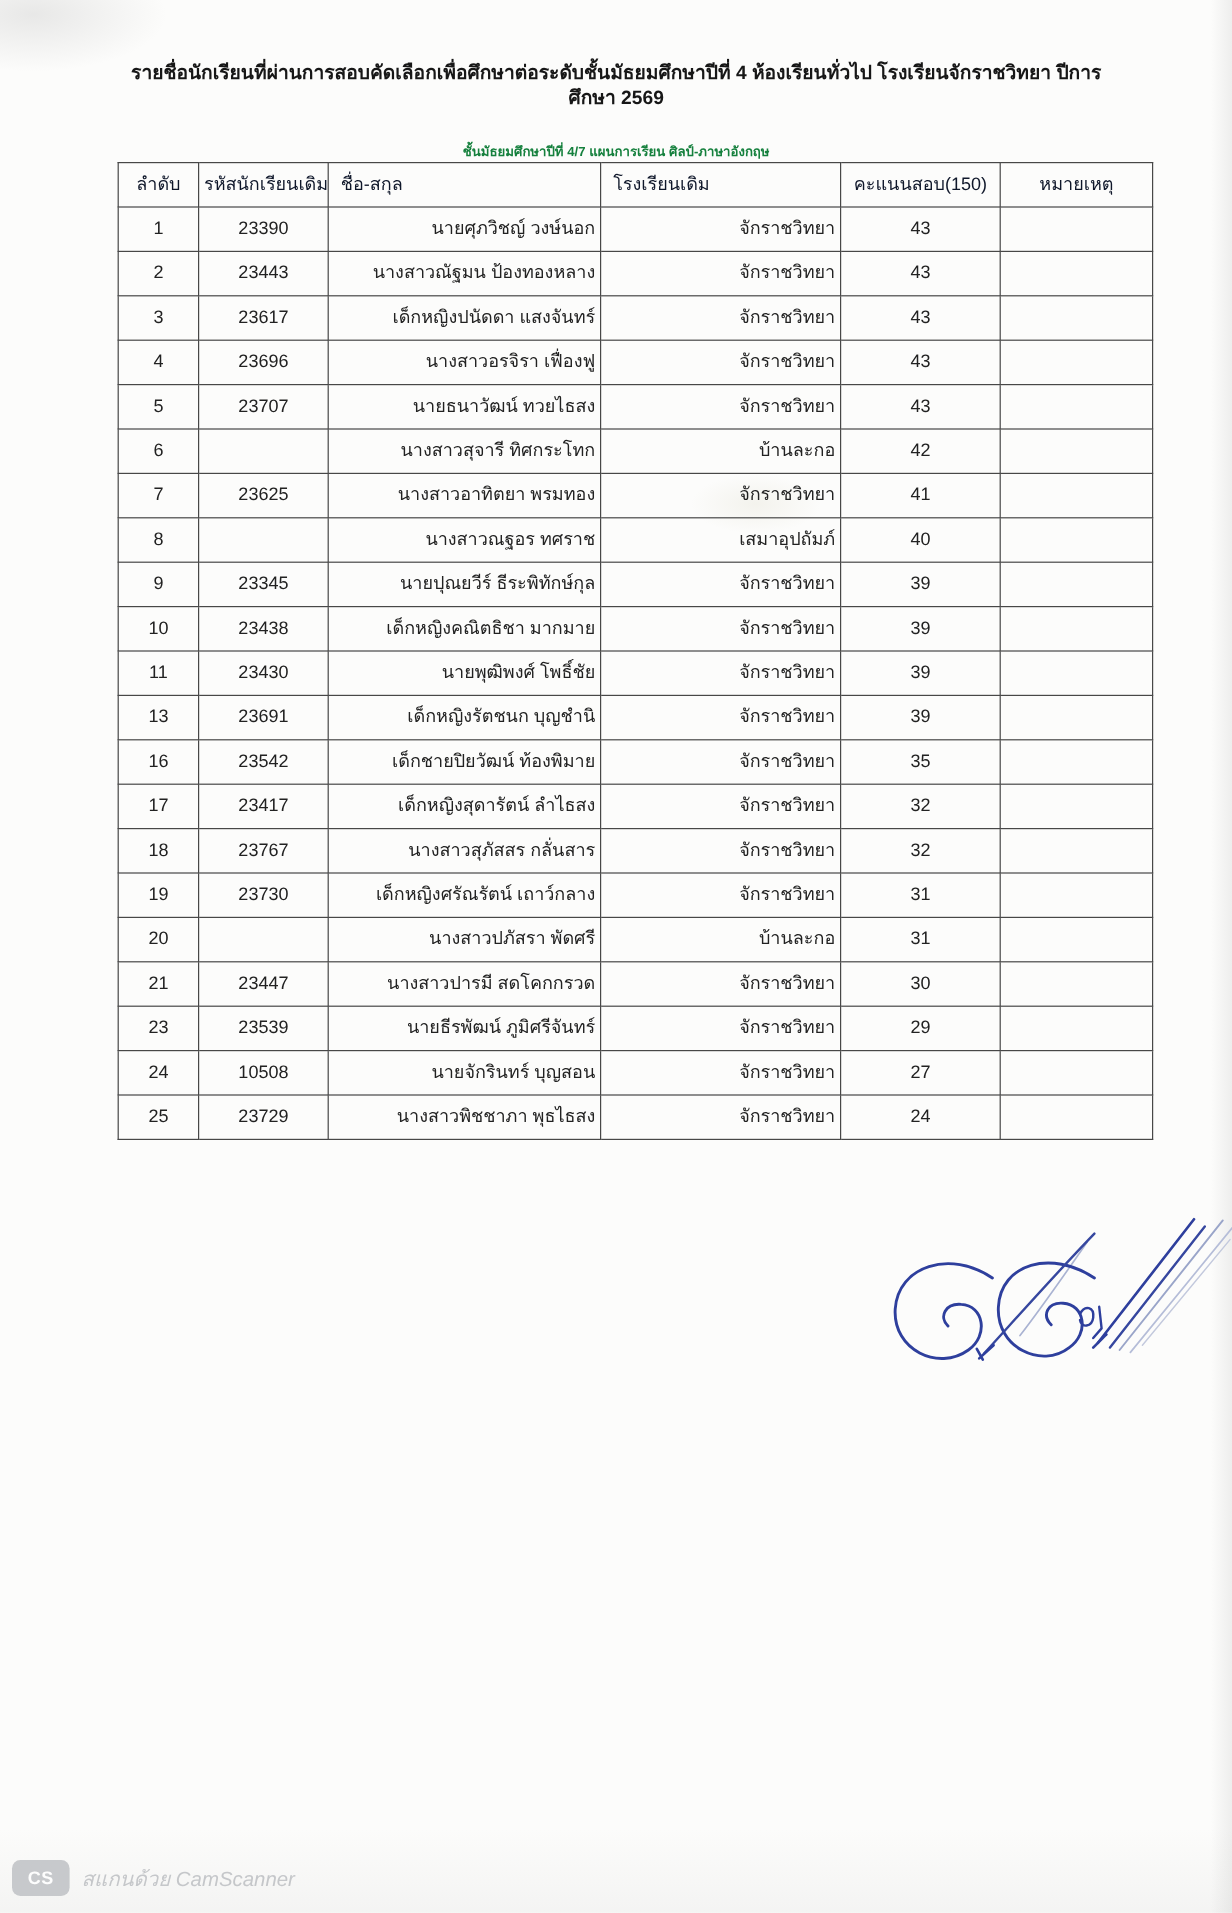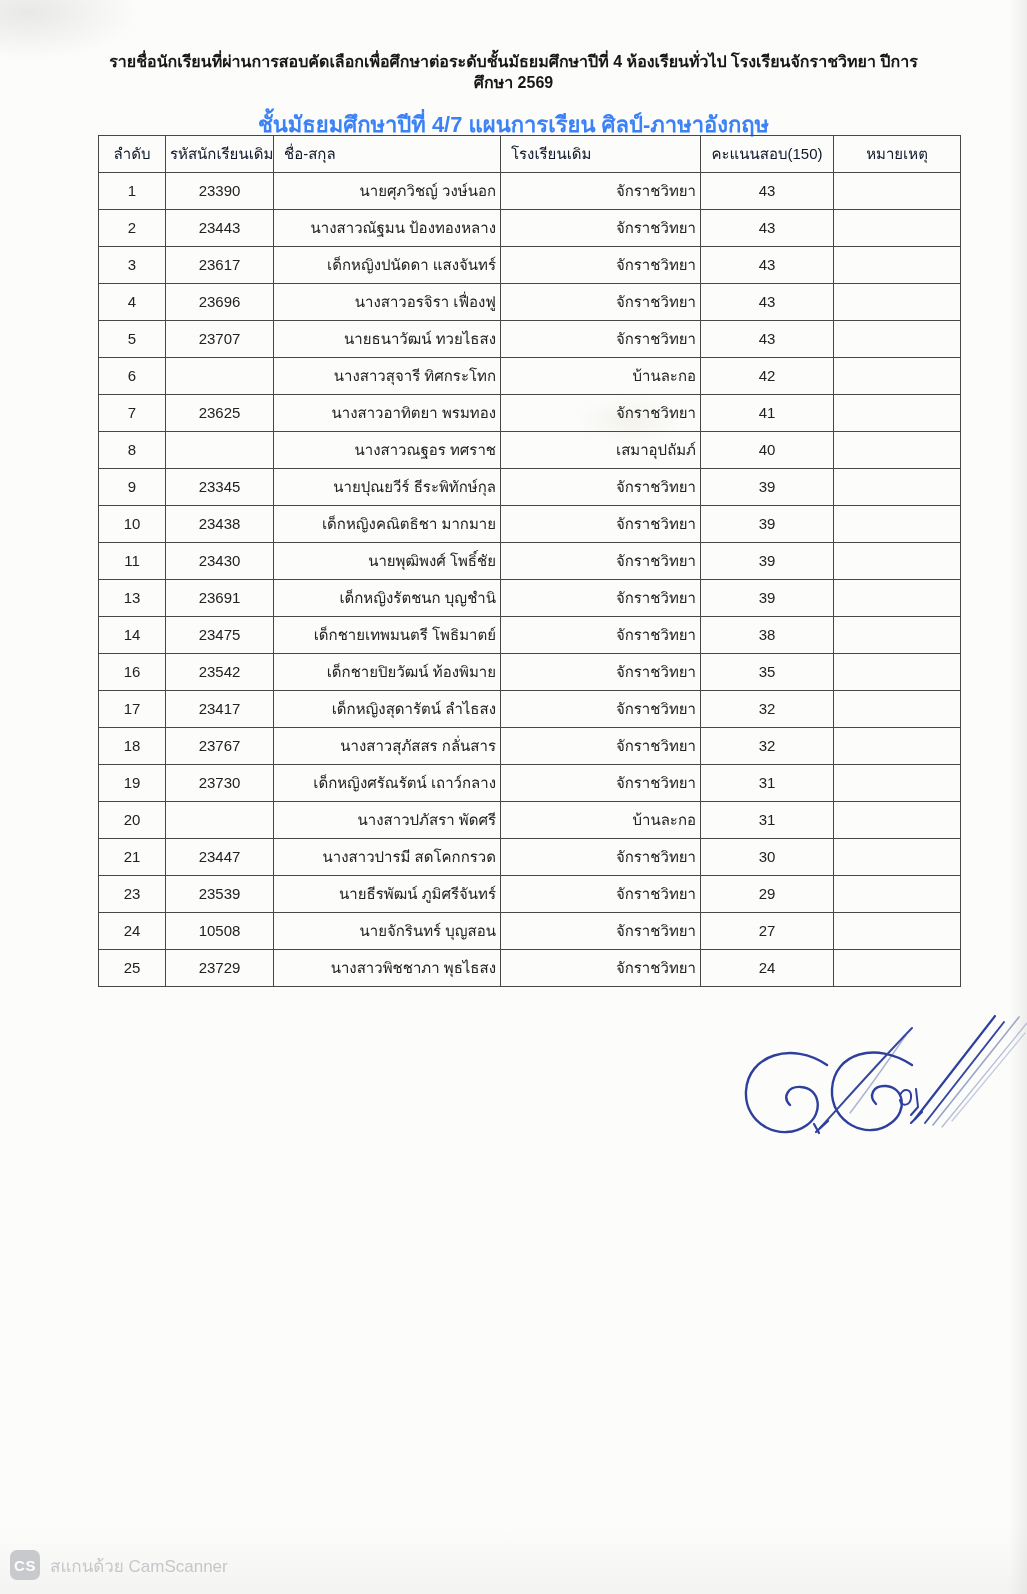--- a/index.html
+++ b/index.html
@@ -22,21 +22,21 @@
     background:linear-gradient(to bottom, rgba(170,170,170,0), rgba(170,170,170,.10));}
 
   .title-block{
     position:absolute;left:0;top:52px;width:1027px;text-align:center;
   }
   .title-line1{
     font-size:16px;font-weight:bold;letter-spacing:0;color:#171717;
     width:840px;margin:0 auto;line-height:1.3;
   }
   .title-line2{
-    font-size:22px;font-weight:bold;color:#3b82f6;margin-top:13px;
+    font-size:11px;font-weight:bold;color:#15803d;margin-top:23px;
   }
 
   table.student-table{
     position:absolute;left:98px;top:135px;
     border-collapse:collapse;table-layout:fixed;width:862px;
     background:transparent;
   }
   .student-table th,.student-table td{
     border:1px solid #474747;
     font-size:15px;color:#222;
@@ -48,26 +48,26 @@
   td.col-no,td.col-id,td.col-score,td.col-note{text-align:center;}
   td.col-name,td.col-school{text-align:right;padding-left:10px;}
 
   .signature{position:absolute;left:720px;top:995px;width:307px;height:170px;pointer-events:none;}
 
   .footer{
     position:absolute;left:10px;top:1548px;height:34px;
     display:flex;align-items:center;gap:10px;
   }
   .cs-logo{
-    width:30px;height:30px;border-radius:7px;
+    width:48px;height:30px;border-radius:7px;
     background:#c7c9cc;color:#fdfdfd;
     display:flex;align-items:center;justify-content:center;
     font-size:15px;font-weight:bold;letter-spacing:.5px;
   }
-  .footer-text{font-size:17px;color:#c5c7ca;}
+  .footer-text{font-size:17px;color:#c5c7ca;font-style:italic;}
 </style>
 </head>
 <body>
 
 <div class="smudge smudge-topleft"></div>
 <div class="smudge smudge-rightedge"></div>
 <div class="smudge smudge-mid"></div>
 <div class="smudge smudge-bottom"></div>
 
 <div class="title-block">
@@ -185,28 +185,20 @@
       </tr>
       <tr>
         <td class="col-no">13</td>
         <td class="col-id">23691</td>
         <td class="col-name">เด็กหญิงรัตชนก บุญชำนิ</td>
         <td class="col-school">จักราชวิทยา</td>
         <td class="col-score">39</td>
         <td class="col-note"></td>
       </tr>
       <tr>
-        <td class="col-no">14</td>
-        <td class="col-id">23475</td>
-        <td class="col-name">เด็กชายเทพมนตรี โพธิมาตย์</td>
-        <td class="col-school">จักราชวิทยา</td>
-        <td class="col-score">38</td>
-        <td class="col-note"></td>
-      </tr>
-      <tr>
         <td class="col-no">16</td>
         <td class="col-id">23542</td>
         <td class="col-name">เด็กชายปิยวัฒน์ ท้องพิมาย</td>
         <td class="col-school">จักราชวิทยา</td>
         <td class="col-score">35</td>
         <td class="col-note"></td>
       </tr>
       <tr>
         <td class="col-no">17</td>
         <td class="col-id">23417</td>

